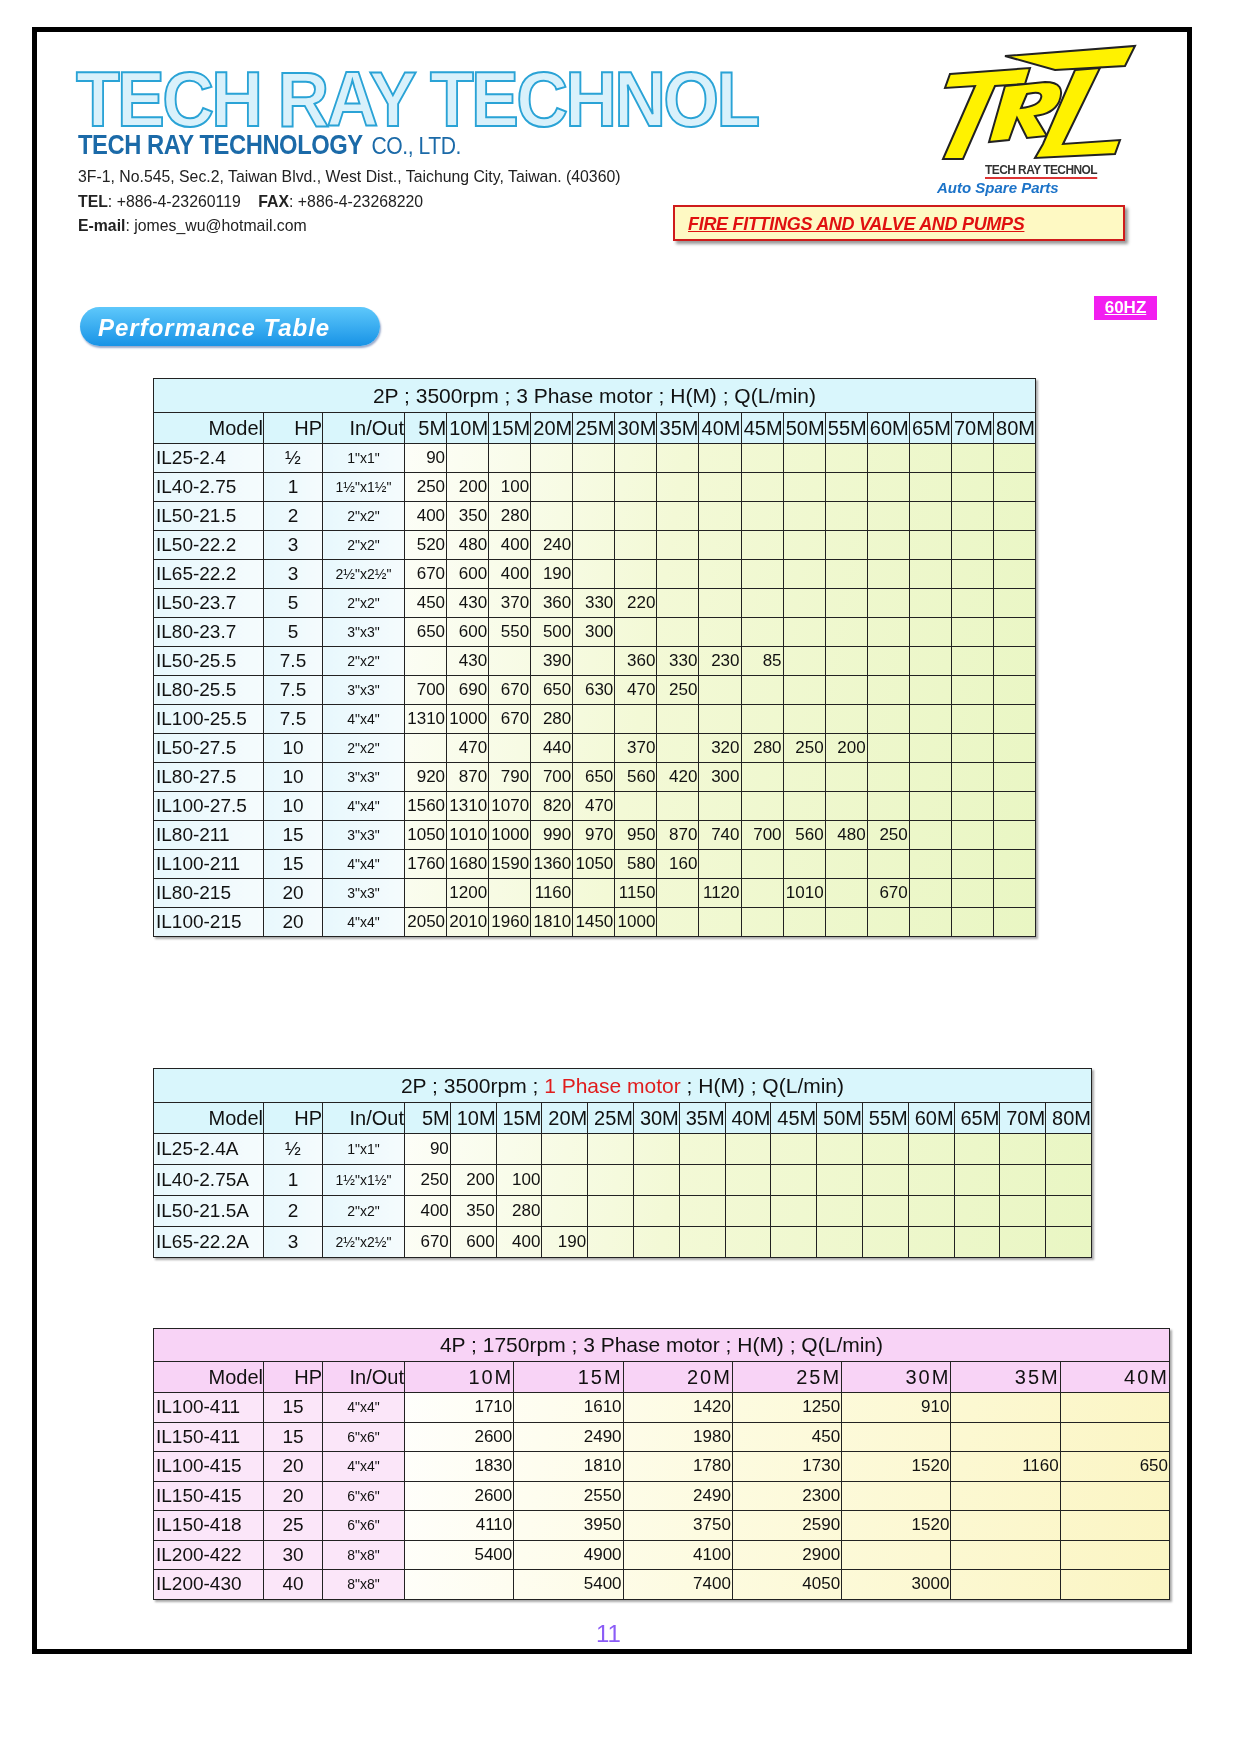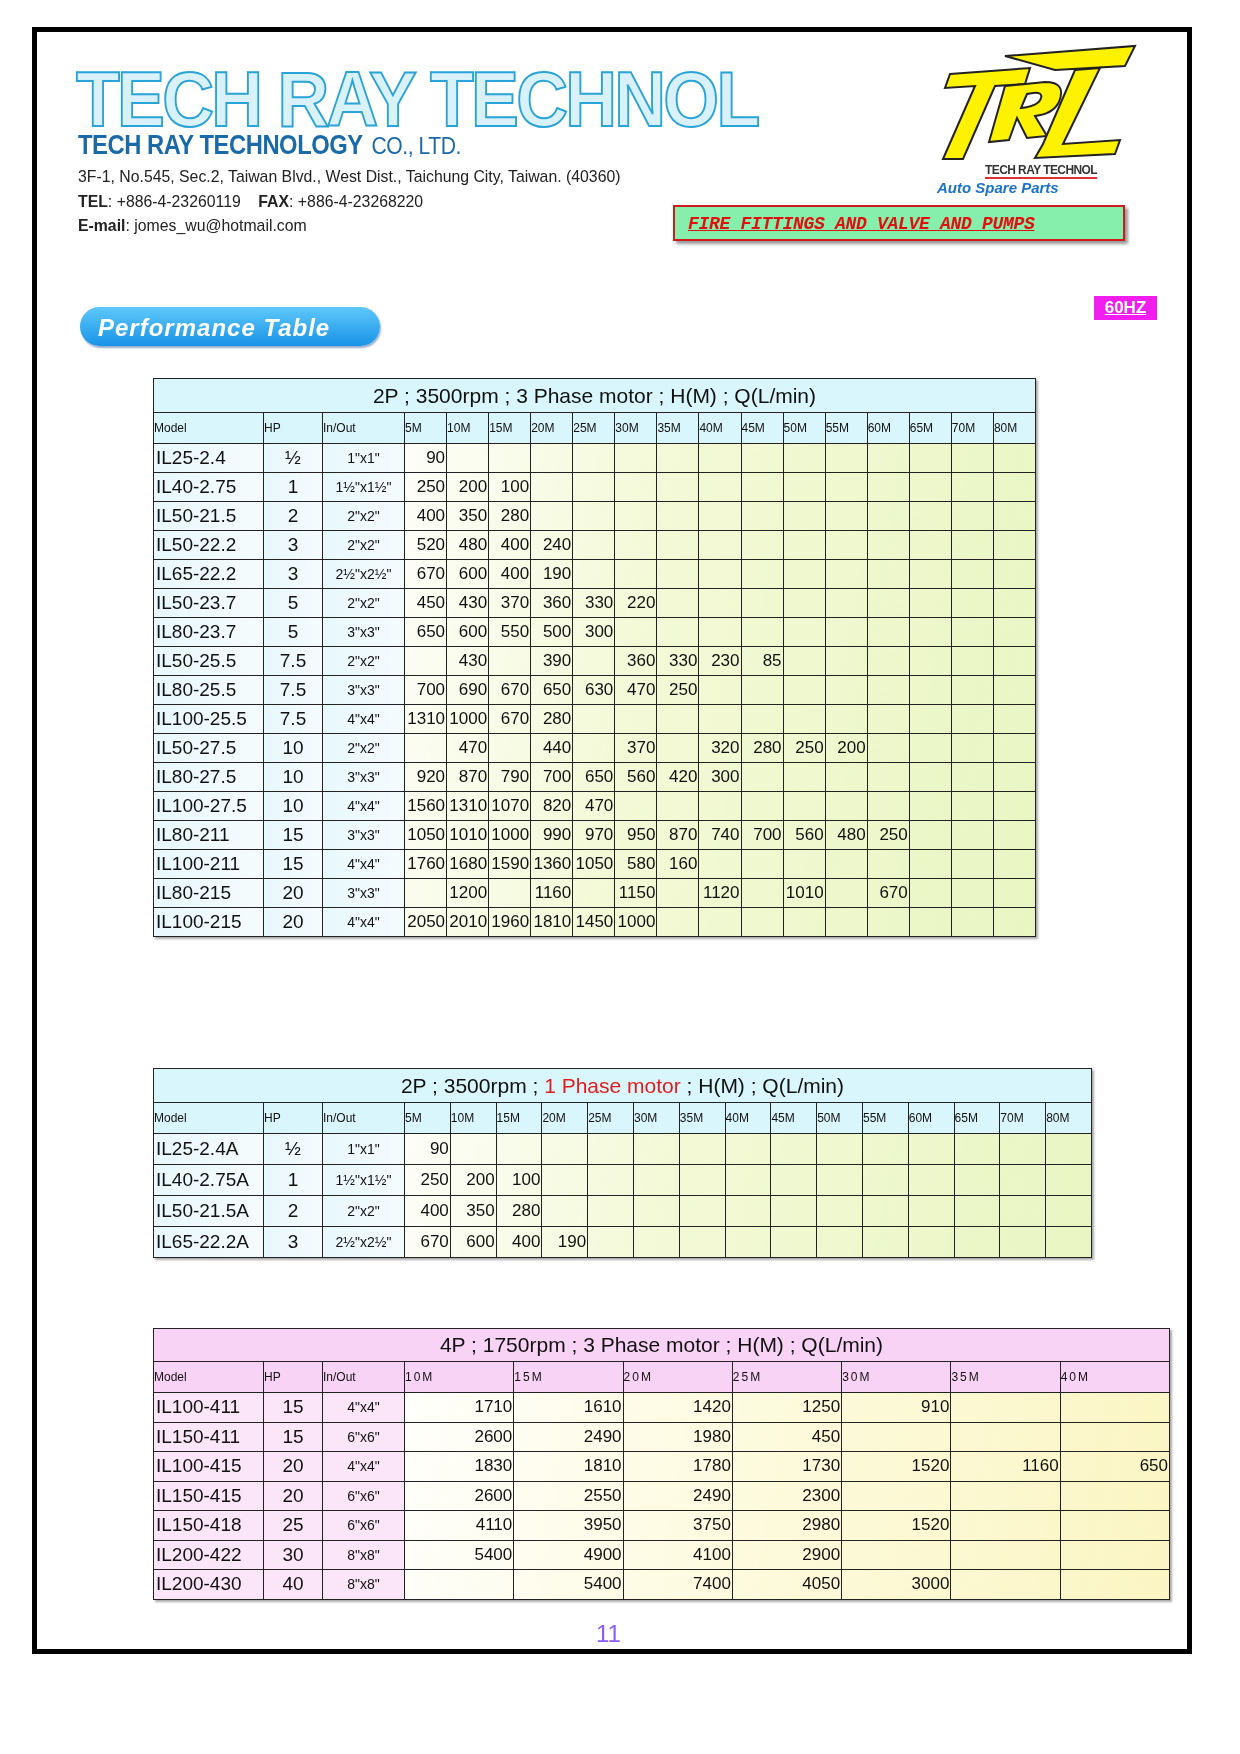--- a/index.html
+++ b/index.html
@@ -15,33 +15,33 @@
   .addr1 { top: 167px; }
   .addr2 { top: 192px; }
   .addr3 { top: 216px; }
 
   
   .logo { position: absolute; left: 935px; top: 44px; width: 210px; height: 150px; }
   .logo svg { position: absolute; left: 0; top: 0; }
   .logo-brand { position: absolute; left: 50px; top: 118px; font-size: 13px; font-weight: 700; color: #333; letter-spacing: -0.6px; border-bottom: 2px solid #d33; white-space: nowrap; transform: scaleX(0.92); transform-origin: left top; }
   .logo-sub { position: absolute; left: 2px; top: 135px; font-size: 15px; font-weight: 700; font-style: italic; color: #1c73c8; white-space: nowrap; }
 
-  .banner { position: absolute; left: 673px; top: 205px; width: 452px; height: 36px; background: #86efac; border: 2px solid #cf1b1b; box-shadow: 3px 3px 3px #999; box-sizing: border-box; font-family: Liberation Mono, monospace; }
+  .banner { position: absolute; left: 673px; top: 205px; width: 452px; height: 36px; background: #fef9c3; border: 2px solid #cf1b1b; box-shadow: 3px 3px 3px #999; box-sizing: border-box; }
   .banner span { position: absolute; left: 13px; top: 7px; font-size: 18px; font-weight: 700; font-style: italic; color: #e01010; text-decoration: underline; white-space: nowrap; letter-spacing: -0.3px; }
 
   .hz-badge { position: absolute; left: 1094px; top: 296px; width: 63px; height: 24px; background: #f21ef0; color: #fff; font-weight: 700; font-size: 17px; text-align: center; line-height: 24px; text-decoration: underline; }
 
   .pill { position: absolute; left: 80px; top: 307px; width: 300px; height: 39px; border-radius: 20px; background: linear-gradient(#5ec8fb, #1893e6); box-shadow: 1px 2px 2px #9ac; }
   .pill span { position: absolute; left: 18px; top: 7px; color: #fff; font-size: 24px; font-weight: 700; font-style: italic; letter-spacing: 1px; white-space: nowrap; }
 
   
   table.perf { position: absolute; border-collapse: collapse; table-layout: fixed; font-family: "Liberation Sans", sans-serif; box-shadow: 2px 2px 2px #aaa; }
   table.perf td, table.perf th { border: 1px solid #222; padding: 0; white-space: nowrap; overflow: hidden; font-weight: 400; }
   table.perf .title-cell { font-size: 21px; text-align: center; }
-  table.perf th { font-size: 12px; text-align: left; }
+  table.perf th { font-size: 20px; text-align: right; }
   table.perf td.model { text-align: left; font-size: 19px; padding-left: 2px; }
   table.perf td.hp { text-align: center; font-size: 19px; }
   table.perf td.io { text-align: center; font-size: 14px; }
   table.perf td.v { text-align: right; font-size: 17px; padding-right: 1px; }
 
   .t-blue { left: 153px; top: 378px; width: 883px; }
   .t-blue2 { left: 153px; top: 1068px; width: 939px; }
   .t-blue .title-cell, .t-blue2 .title-cell, .t-blue th, .t-blue2 th { background: #d9f6fc; }
   .t-blue td.model, .t-blue td.hp, .t-blue td.io, .t-blue2 td.model, .t-blue2 td.hp, .t-blue2 td.io { background: linear-gradient(90deg, #e8f8fd, #f5fbfd); }
   .t-blue tbody, .t-blue2 tbody { background: linear-gradient(100deg, #ffffff 20%, #f3f9d6 55%, #e9f6c3 100%); margin-top: 43px; }
@@ -664,21 +664,21 @@
         <td class="v"></td>
         <td class="v"></td>
       </tr>
       <tr class="data-row">
         <td class="model">IL150-418</td>
         <td class="hp">25</td>
         <td class="io">6"x6"</td>
         <td class="v">4110</td>
         <td class="v">3950</td>
         <td class="v">3750</td>
-        <td class="v">2980</td>
+        <td class="v">2590</td>
         <td class="v">1520</td>
         <td class="v"></td>
         <td class="v"></td>
       </tr>
       <tr class="data-row">
         <td class="model">IL200-422</td>
         <td class="hp">30</td>
         <td class="io">8"x8"</td>
         <td class="v">5400</td>
         <td class="v">4900</td>

